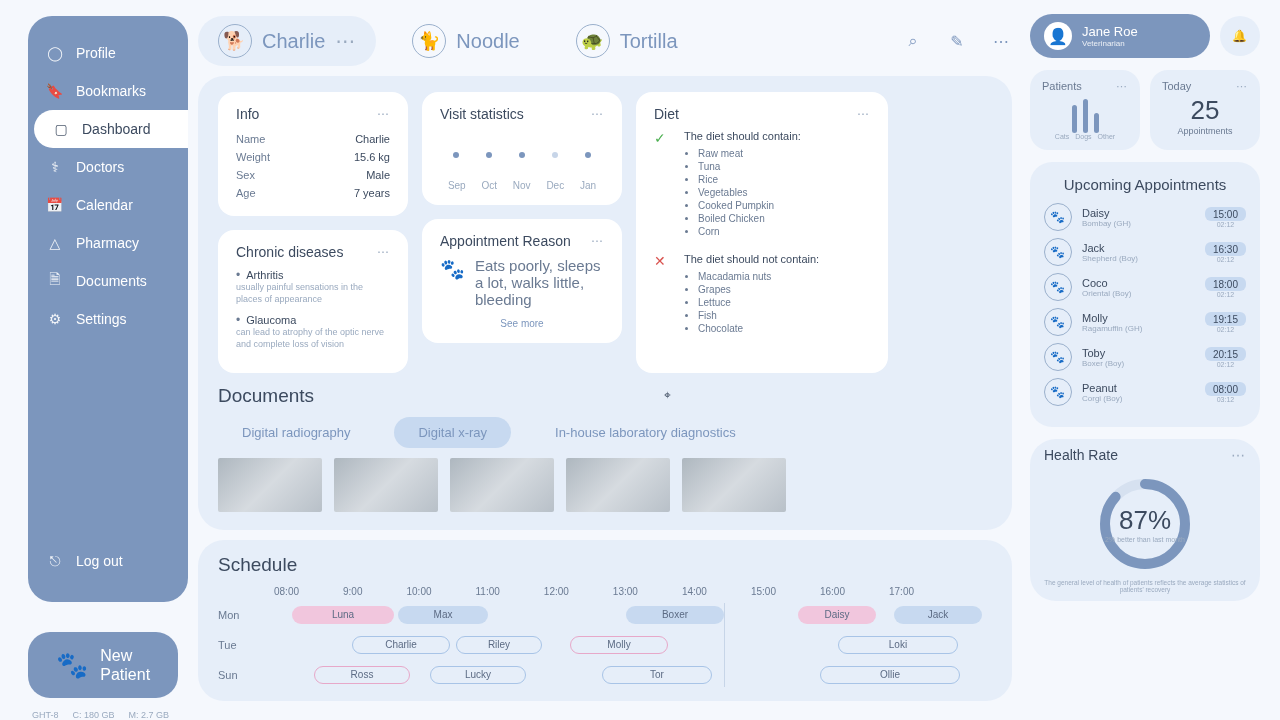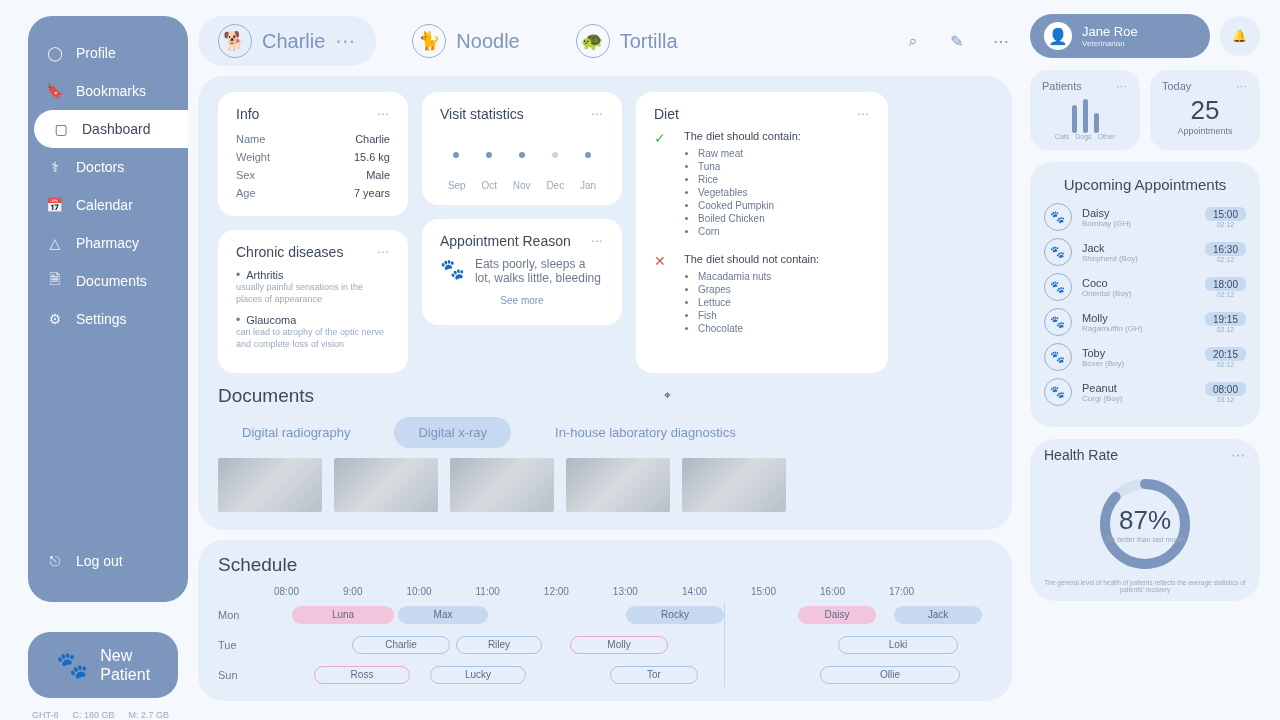--- a/index.html
+++ b/index.html
@@ -47,21 +47,21 @@
 
 .chronic-card { width: 190px; min-height: 106px; }
 .chron-item { margin-bottom: 8px; }
 .chron-item .cn { font-size: 11px; color: #3c4a5f; }
 .chron-item .cd { font-size: 9px; color: #9aaabf; line-height: 1.3; }
 .chron-item::before { content: "•"; margin-right: 6px; color: #6a7a92; }
 
 .reason-card { width: 200px; min-height: 106px; }
 .reason-body { display: flex; gap: 10px; align-items: flex-start; margin-top: 6px; }
 .reason-body .paw-s { color: #c7d5e8; font-size: 20px; }
-.reason-body .rt { font-size: 12px; color: #6a7a92; }
+.reason-body .rt { font-size: 15px; color: #6a7a92; }
 .see-more { text-align: center; font-size: 10px; color: #7c96bd; margin-top: 10px; cursor: pointer; }
 
 .diet-card { width: 252px; min-height: 270px; }
 .diet-sec { display: flex; gap: 14px; margin-bottom: 14px; }
 .diet-sec .mark { width: 16px; font-size: 14px; }
 .diet-sec.ok .mark { color: #4caf50; }
 .diet-sec.bad .mark { color: #d9534f; }
 .diet-sec .dc { font-size: 11px; }
 .diet-sec ul { margin: 6px 0 0 14px; font-size: 10px; color: #6a7a92; }
 .diet-sec li { margin: 2px 0; }
@@ -343,40 +343,40 @@
           <span>16:00</span>
           <span>17:00</span>
         </div>
       <div id="sched-body" style="position:relative;">
         <div class="vline"></div>
       <div class="sched-row">
             <span class="day">Mon</span>
             <div class="sched-track">
               <div class="appt fill-pink" style="left:34px;width:102px">Luna</div>
               <div class="appt fill-blue" style="left:140px;width:90px">Max</div>
-              <div class="appt fill-blue" style="left:368px;width:98px">Rocky</div>
+              <div class="appt fill-blue" style="left:368px;width:98px">Boxer</div>
               <div class="appt fill-pink" style="left:540px;width:78px">Daisy</div>
               <div class="appt fill-blue" style="left:636px;width:88px">Jack</div>
             </div>
           </div>
           <div class="sched-row">
             <span class="day">Tue</span>
             <div class="sched-track">
               <div class="appt line-blue" style="left:94px;width:98px">Charlie</div>
               <div class="appt line-blue" style="left:198px;width:86px">Riley</div>
               <div class="appt line-pink" style="left:312px;width:98px">Molly</div>
               <div class="appt line-blue" style="left:580px;width:120px">Loki</div>
             </div>
           </div>
           <div class="sched-row">
             <span class="day">Sun</span>
             <div class="sched-track">
               <div class="appt line-pink" style="left:56px;width:96px">Ross</div>
               <div class="appt line-blue" style="left:172px;width:96px">Lucky</div>
-              <div class="appt line-blue" style="left:352px;width:88px">Tor</div>
+              <div class="appt line-blue" style="left:344px;width:110px">Tor</div>
               <div class="appt line-blue" style="left:562px;width:140px">Ollie</div>
             </div>
           </div>
         </div>
     </div>
   </div>
 
   <div class="rightbar">
     <div class="topright">
       <div class="user-pill">

